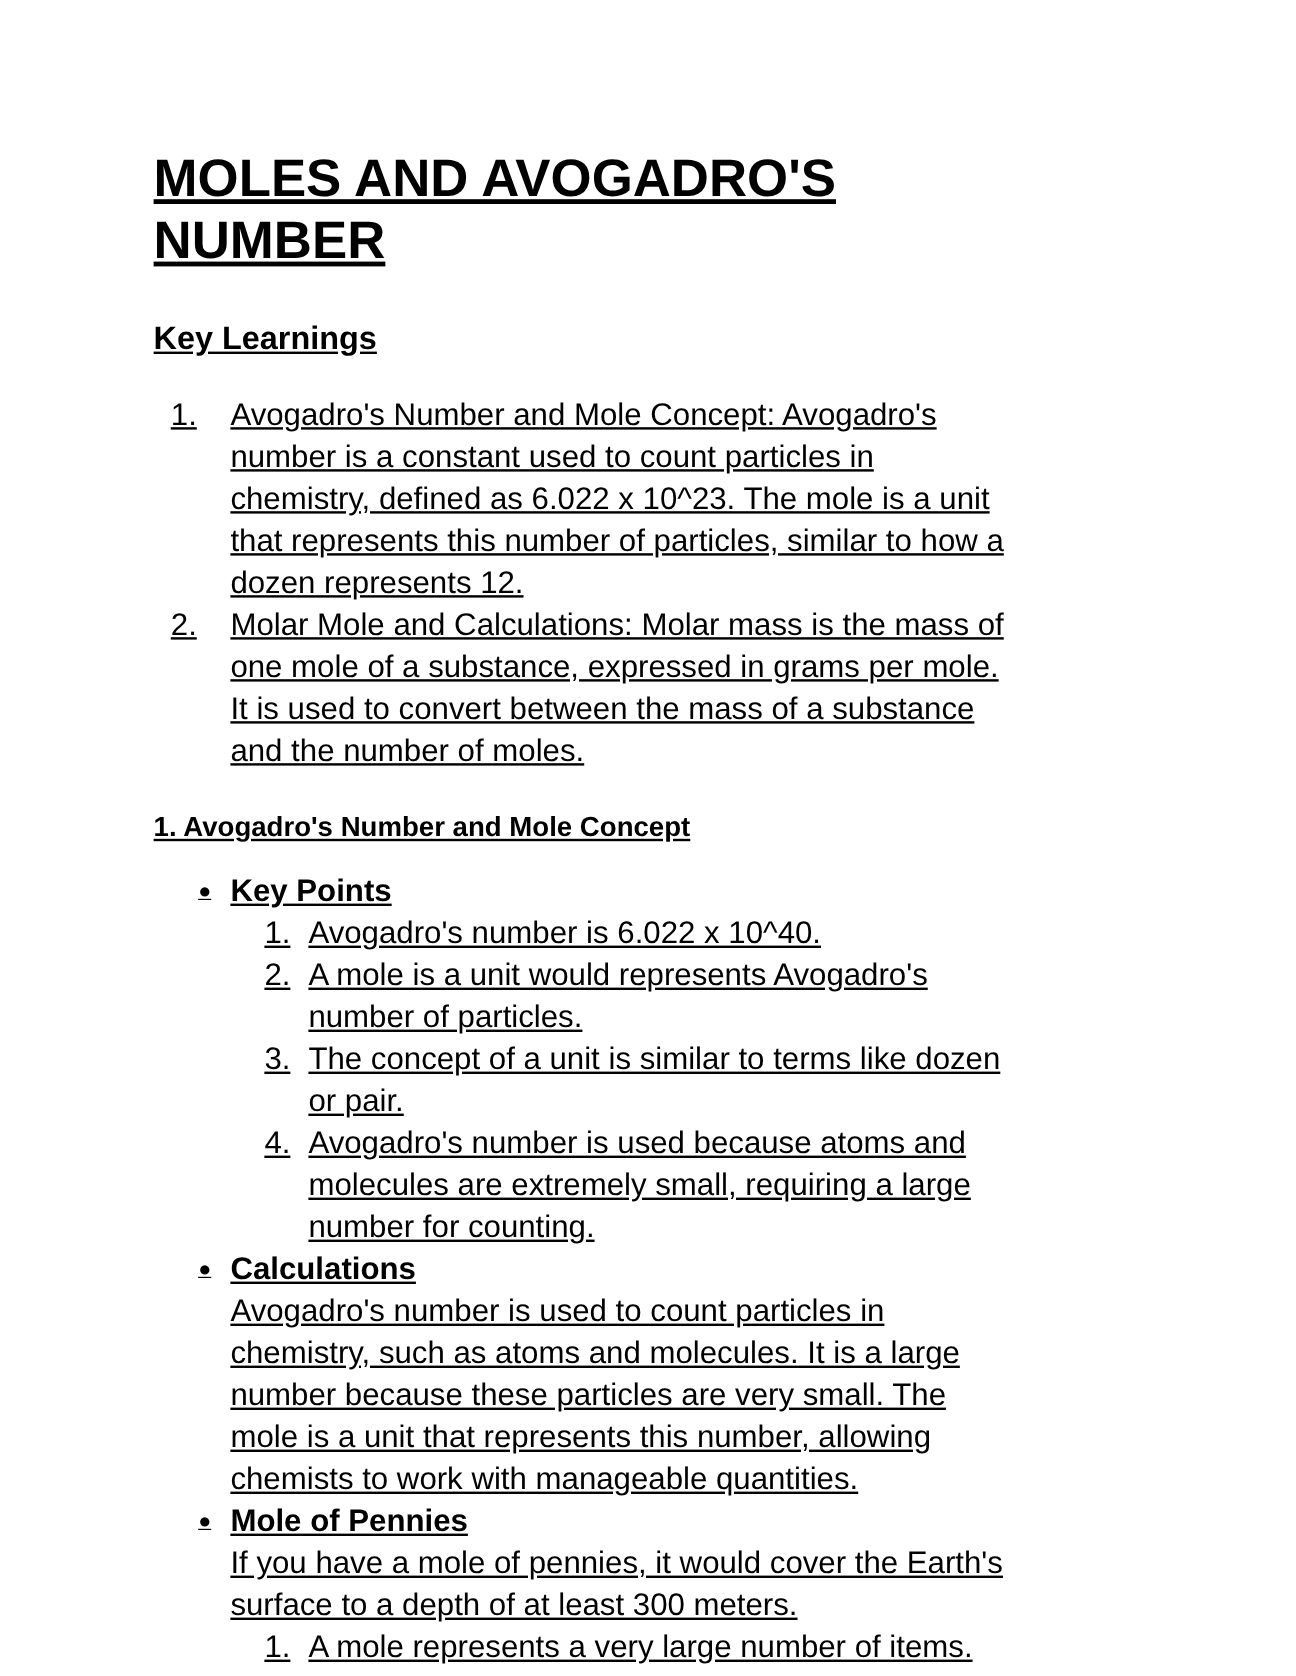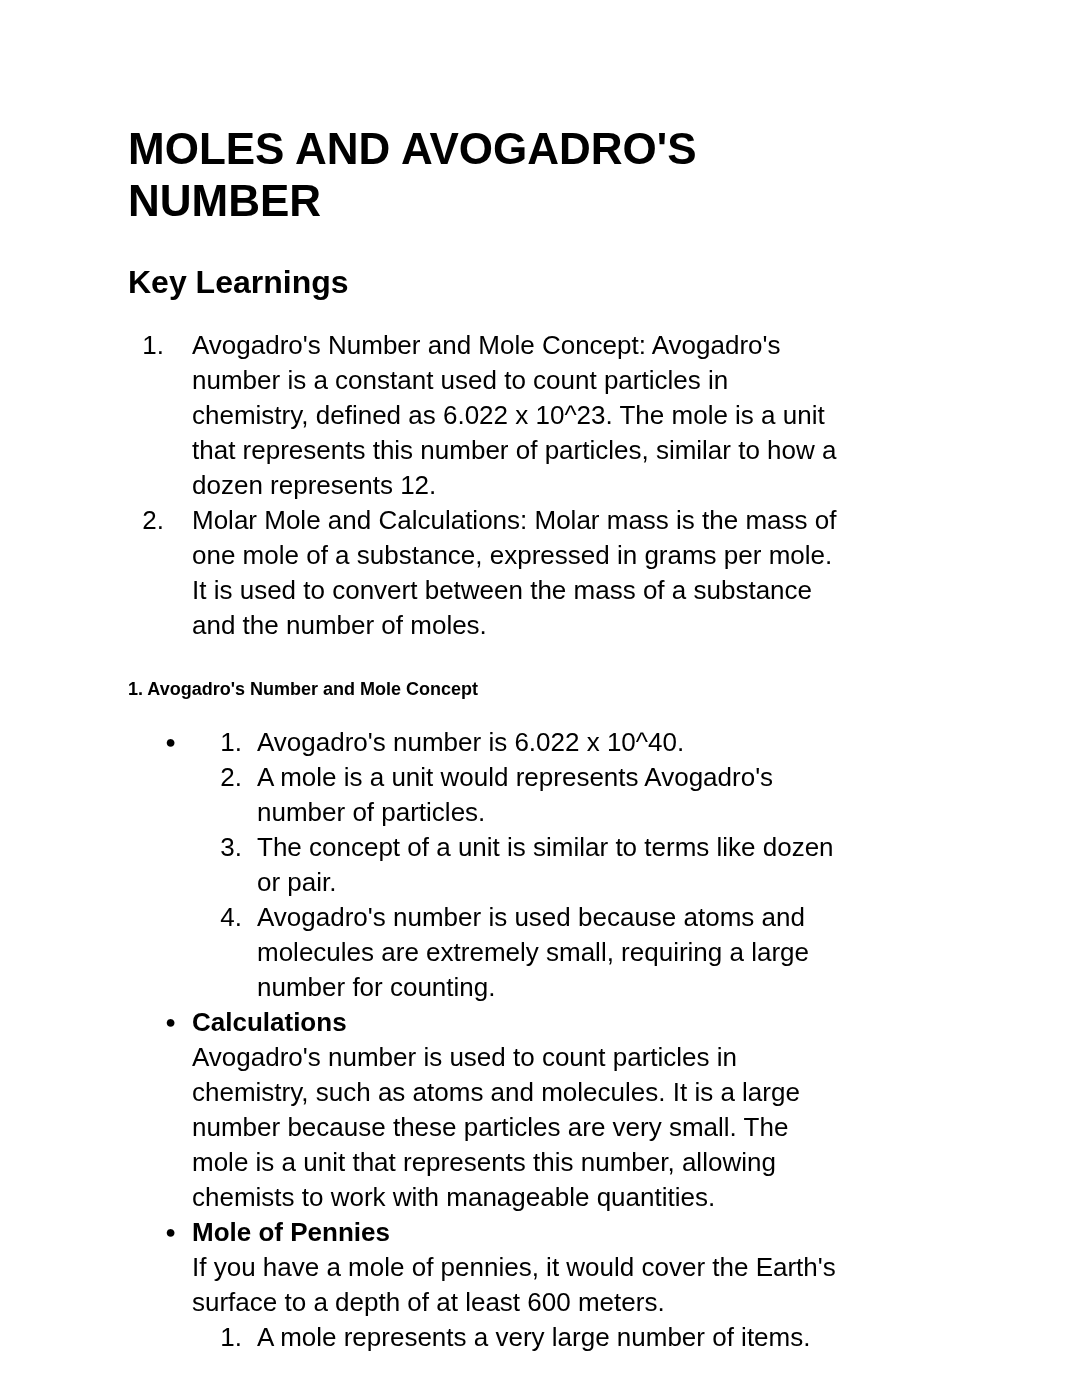--- a/index.html
+++ b/index.html
@@ -9,35 +9,36 @@
     height: 1397px;
     background: #ffffff;
     color: #000000;
     font-family: "Liberation Sans", sans-serif;
     overflow: hidden;
   }
   .page {
     width: 989px;
     height: 1397px;
     padding: 123px 138px 0 128px;
+    text-decoration: underline;
   }
   .doc-title {
     font-size: 44px;
     line-height: 52px;
     font-weight: 700;
     margin: 0 0 36px 0;
   }
   .h2 {
-    font-size: 32px;
+    font-size: 27px;
     line-height: 38px;
     font-weight: 700;
     margin: 0 0 27px 0;
   }
   .h3 {
-    font-size: 18px;
+    font-size: 23px;
     line-height: 30px;
     font-weight: 700;
     margin: 0 0 21px 0;
   }
   .body-text {
     font-size: 26px;
     line-height: 35px;
   }
   .list { margin: 0; padding: 0; list-style: none; }
   .kl-list { margin-bottom: 31px; }
@@ -83,20 +84,21 @@
   </ol>
 
 
   <h3 class="h3">1. Avogadro's Number and Mole Concept</h3>
 
   <ul class="list body-text">
 
     <li class="li-row">
       <span class="bullet-marker">●</span>
       <div class="li-content">
+        <div class="bold-line">Key Points</div>
         <ol class="list sub-list">
           <li class="li-row">
             <span class="marker">1.</span>
             <span class="li-content">Avogadro's number is 6.022 x 10^40.</span>
           </li>
           <li class="li-row">
             <span class="marker">2.</span>
             <span class="li-content">A mole is a unit would represents Avogadro's number of particles.</span>
           </li>
           <li class="li-row">
@@ -116,21 +118,21 @@
       <div class="li-content">
         <div class="bold-line">Calculations</div>
         <div>Avogadro's number is used to count particles in chemistry, such as atoms and molecules. It is a large number because these particles are very small. The mole is a unit that represents this number, allowing chemists to work with manageable quantities.</div>
       </div>
     </li>
 
     <li class="li-row">
       <span class="bullet-marker">●</span>
       <div class="li-content">
         <div class="bold-line">Mole of Pennies</div>
-        <div>If you have a mole of pennies, it would cover the Earth's surface to a depth of at least 600 meters.</div>
+        <div>If you have a mole of pennies, it would cover the Earth's surface to a depth of at least 300 meters.</div>
         <ol class="list sub-list">
           <li class="li-row">
             <span class="marker">1.</span>
             <span class="li-content">A mole represents a very large number of items.</span>
           </li>
         </ol>
       </div>
     </li>
 
   </ul>

